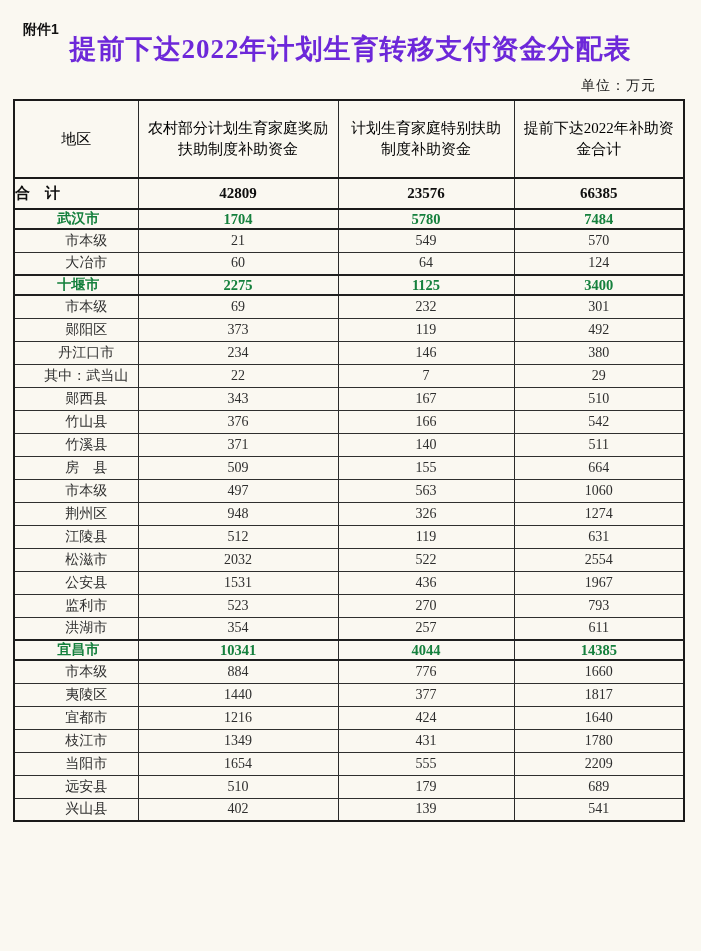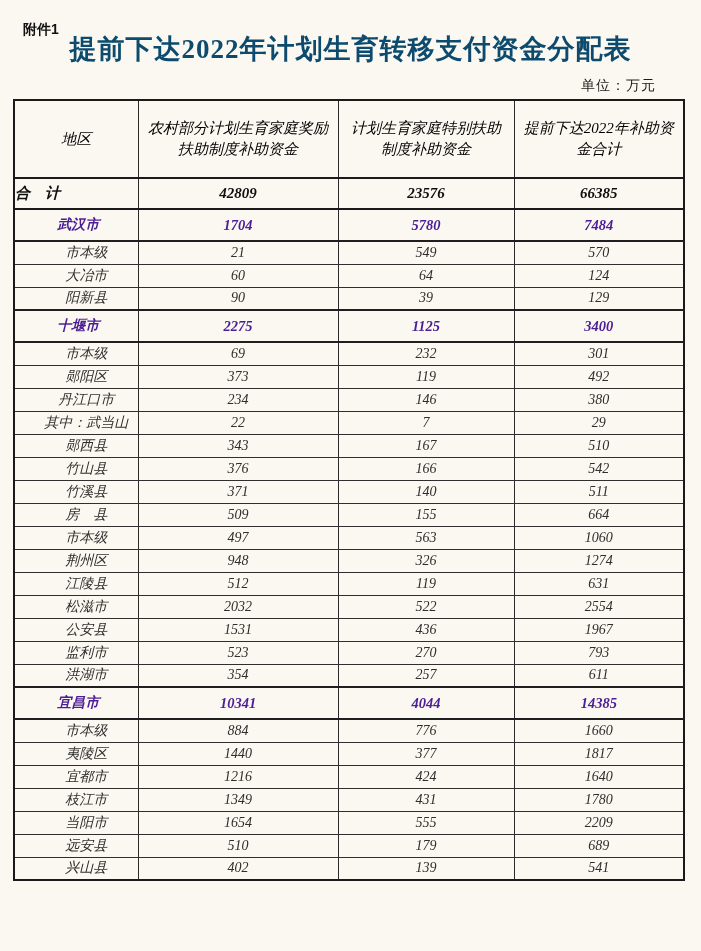--- a/index.html
+++ b/index.html
@@ -13,21 +13,21 @@
     overflow:hidden;
   }
   .attachment {
     position:absolute; left:23px; top:21px;
     font-size:14px; font-weight:bold; color:#111;
     font-family:"Liberation Sans","DejaVu Sans",sans-serif;
   }
   .doc-title {
     padding-top:33px;
     text-align:center;
-    font-size:27px; font-weight:bold; color:#0c4a6e;
+    font-size:27px; font-weight:bold; color:#6d28d9;
     letter-spacing:1px;
     line-height:32px;
   }
   .unit-row {
     width:683px;
     margin-top:12px;
     text-align:right;
     padding-right:27px;
     font-size:14px; color:#1c1c1c;
     letter-spacing:1px;
@@ -39,39 +39,39 @@
     table-layout:fixed;
     border-collapse:collapse;
     background:transparent;
   }
   table.alloc th, table.alloc td {
     border:1.6px solid #2a2a2a;
     text-align:center;
     vertical-align:middle;
     overflow:hidden;
   }
-  table.alloc { border:2.5px solid #1a1a1a;font-style:italic; }
+  table.alloc { border:2.5px solid #1a1a1a; }
   thead th {
     height:78px;
     font-size:15px;
     font-weight:500;
     color:#000;
     white-space:pre-line;
     line-height:21px;
     border-bottom:2.4px solid #1a1a1a;
     padding:2px;
   }
   tr.row-total td {
     height:31px; font-weight:bold; font-size:15px; color:#0f0f0f;
     border-top:2.4px solid #1a1a1a;
     border-bottom:2.4px solid #1a1a1a;
   }
   tr.row-total td.region-cell { letter-spacing:0; }
   tr.row-city td {
-    height:32px; font-weight:bold; font-size:14.5px; color:#4c1d95;
+    height:20px; font-weight:bold; font-size:14.5px; color:#15803d;
     border-top:2.2px solid #1f1f1f;
     border-bottom:2.2px solid #1f1f1f;
   }
   tr.row-sub td {
     height:23px; font-size:14px; font-weight:normal; color:#2e2e2e;
     border-top:1.6px solid #2f2f2f;
     border-bottom:1.6px solid #2f2f2f;
   }
   td.region-cell { text-align:left; }
   tr.row-total td.region-cell { text-align:left; }
@@ -124,26 +124,20 @@
         <td class="value-cell">21</td>
         <td class="value-cell">549</td>
         <td class="value-cell">570</td>
       </tr>
       <tr class="row-sub">
         <td class="region-cell">大冶市</td>
         <td class="value-cell">60</td>
         <td class="value-cell">64</td>
         <td class="value-cell">124</td>
       </tr>
-      <tr class="row-sub">
-        <td class="region-cell">阳新县</td>
-        <td class="value-cell">90</td>
-        <td class="value-cell">39</td>
-        <td class="value-cell">129</td>
-      </tr>
       <tr class="row-city">
         <td class="region-cell">十堰市</td>
         <td class="value-cell">2275</td>
         <td class="value-cell">1125</td>
         <td class="value-cell">3400</td>
       </tr>
       <tr class="row-sub">
         <td class="region-cell">市本级</td>
         <td class="value-cell">69</td>
         <td class="value-cell">232</td>

